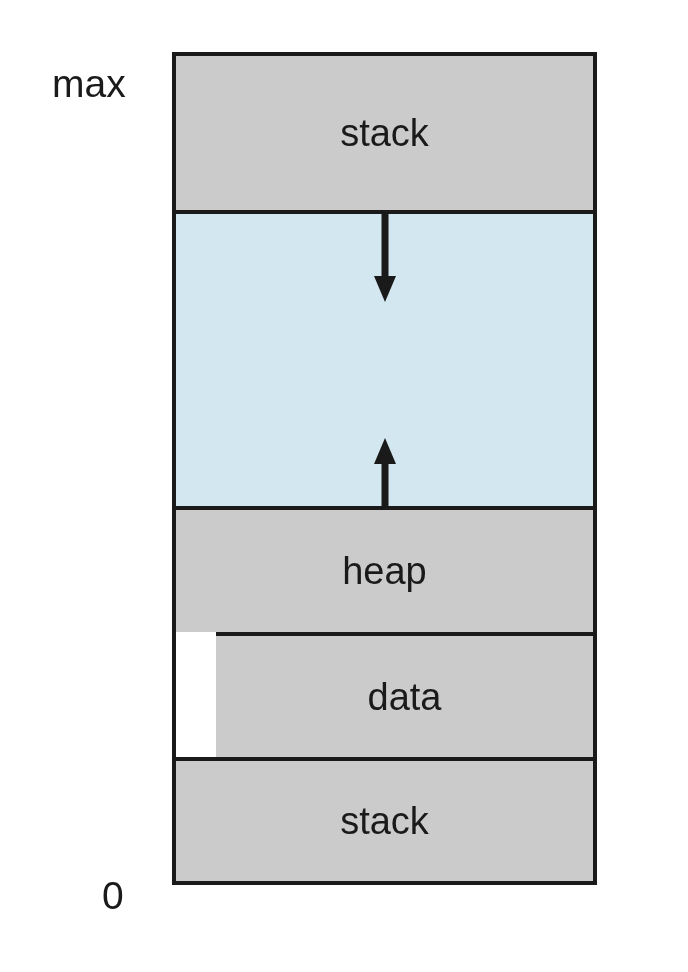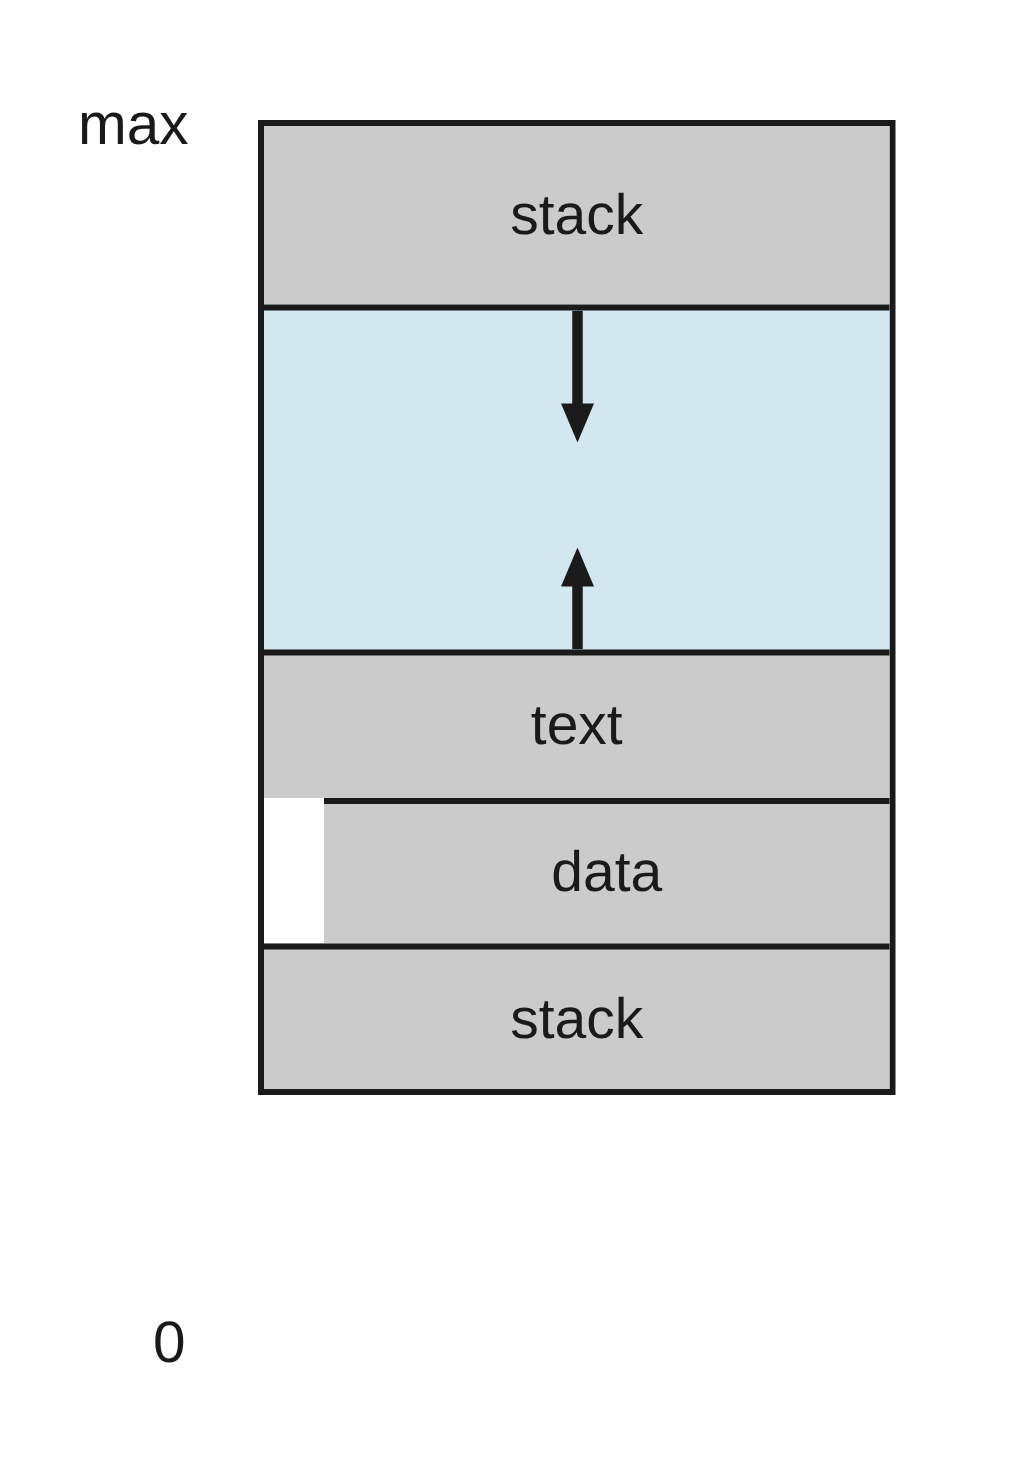--- a/index.html
+++ b/index.html
@@ -21,23 +21,23 @@
     font-size: 39px;
     line-height: 1;
     color: var(--label-text, #1a1a1a);
   }
   .axis-label.max { left: 52px; top: 64px; text-align: right; }
   .axis-label.zero { left: 102px; top: 876px; }
 
   .memory-box {
     position: absolute;
     left: 172px;
-    top: 80px;
+    top: 52px;
     width: 425px;
-    height: 650px;
+    height: 833px;
     box-sizing: border-box;
     border: 4px solid var(--border, #1a1a1a);
     display: flex;
     flex-direction: column;
   }
   .segment {
     box-sizing: border-box;
     background: var(--segment-fill, #cbcbcb);
     display: flex;
     align-items: center;
@@ -87,21 +87,21 @@
         <rect x="9.5" y="0" width="7" height="66"></rect>
         <polygon points="13,88 2,62 24,62"></polygon>
       </svg>
       <svg class="arrow arrow-up" width="26" height="68" viewBox="0 0 26 68" aria-hidden="true">
         <polygon points="13,0 2,26 24,26"></polygon>
         <rect x="9.5" y="20" width="7" height="48"></rect>
       </svg>
     </div>
 
     <div class="segment seg-heap">
-      <span class="seg-label">text</span>
+      <span class="seg-label">heap</span>
     </div>
 
     <div class="segment seg-data">
       <span class="seg-label">data</span>
     </div>
 
     <div class="segment seg-text">
       <span class="seg-label">stack</span>
     </div>
 

